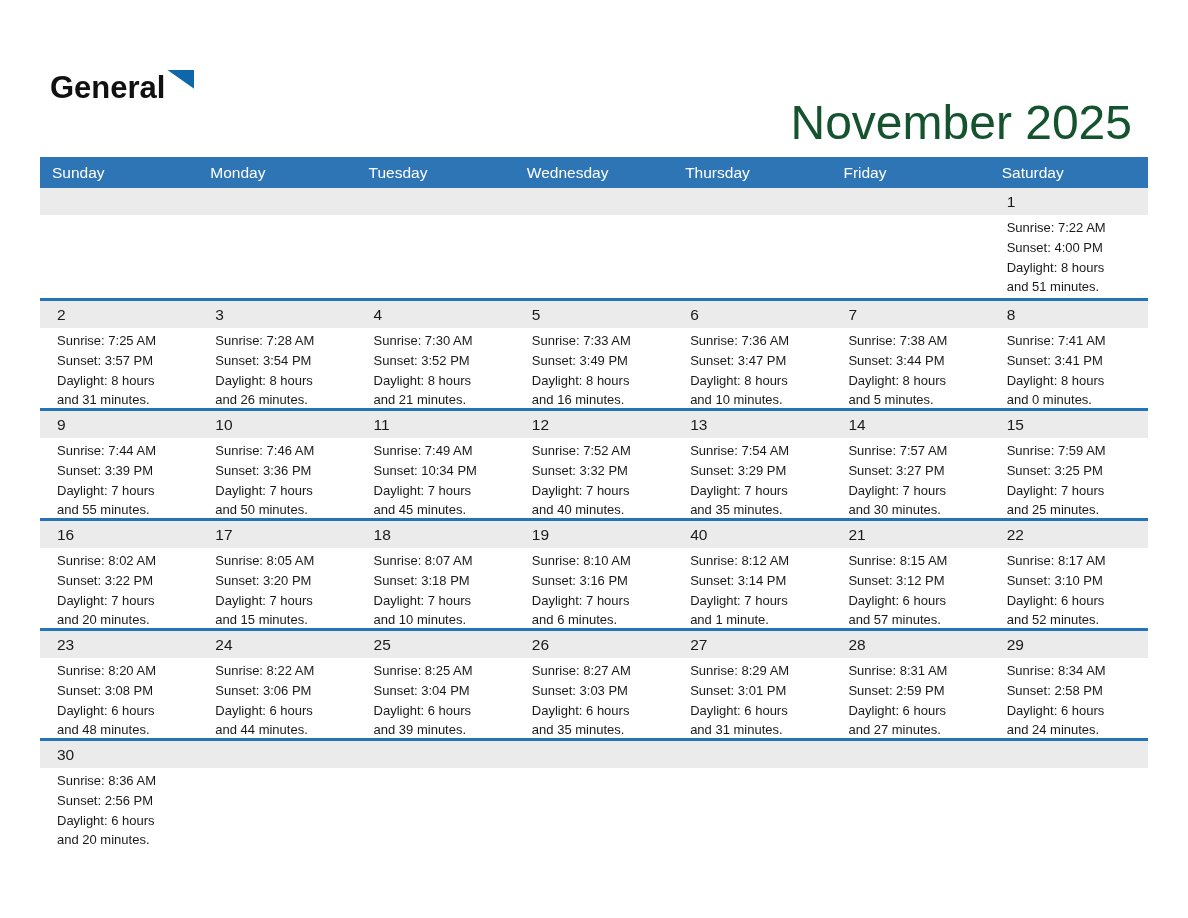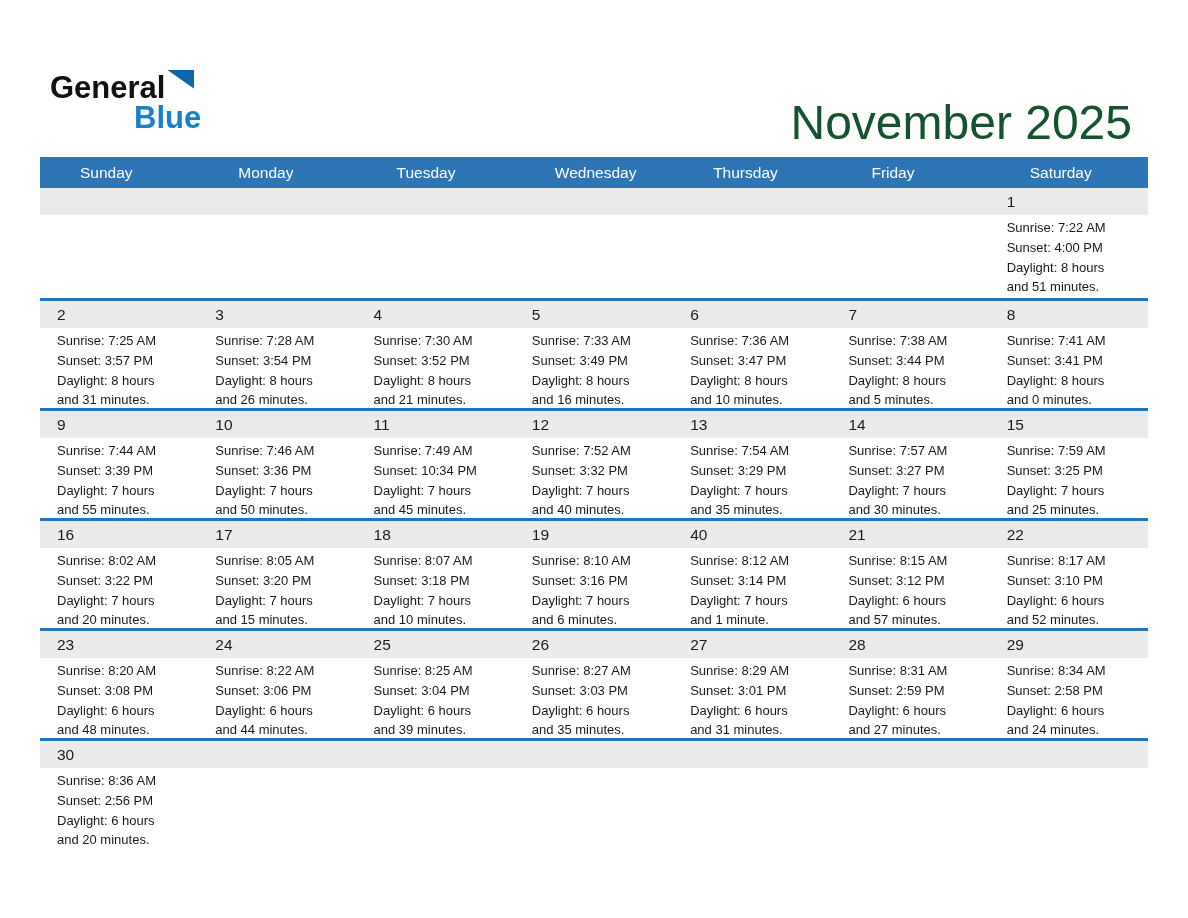--- a/index.html
+++ b/index.html
@@ -13,39 +13,38 @@
   .logo-triangle{display:inline-block;width:27px;height:19px;background:#0f67a9;
     clip-path:polygon(0 0,100% 0,100% 100%);margin-left:2px;margin-bottom:1px;}
   .logo-line2{font-size:31px;font-weight:600;color:#1a80c9;margin-top:-6px;padding-left:84px;}
   
   .titles{position:absolute;right:56px;top:56px;text-align:right;}
   .page-title{font-size:48px;font-weight:400;color:#14532d;line-height:48px;margin-top:43px;}
   .page-subtitle{font-size:24px;font-weight:400;color:#111111;line-height:34px;margin-top:4px;}
   
   .calendar{position:absolute;left:40px;top:157px;width:1108px;}
   .weekday-header{height:31px;background:var(--header-blue);display:grid;grid-template-columns:repeat(7,1fr);}
-  .weekday-header .wd{color:#ffffff;font-size:15.5px;display:flex;align-items:center;padding-left:3px;margin-left:37px;}
+  .weekday-header .wd{color:#ffffff;font-size:15.5px;display:flex;align-items:center;padding-left:12px;}
   .week-row{position:relative;height:110px;background:#ffffff;}
   .week-row.bordered{border-top:3px solid var(--line-blue);height:107px;}
   .day-band{position:absolute;left:0;top:0;right:0;height:27px;background:#ebebeb;}
   .week-grid{position:absolute;left:0;top:0;right:0;bottom:0;display:grid;grid-template-columns:repeat(7,1fr);}
   .day-cell{padding:0 6px 0 17px;overflow:hidden;}
   .day-number{height:27px;display:flex;align-items:center;font-size:15.5px;color:#1a1a1a;}
   .day-lines{padding-top:3px;}
   .day-line{font-size:13px;line-height:19.8px;color:#1a1a1a;white-space:nowrap;}
 </style>
 </head>
 <body style="--header-blue: #2e75b6; --line-blue: #2374b9;">
 
 <div class="logo">
   <div class="logo-line1">
     <span>General</span>
     <span class="logo-triangle"></span>
   </div>
-  <div class="logo-line2">Blue</div>
 </div>
 
 <div class="titles">
   <div class="page-title">November 2025</div>
   <div class="page-subtitle">Grycksbo, Dalarna, Sweden</div>
 </div>
 
 <div class="calendar">
   <div class="weekday-header">
     <div class="wd">Sunday</div>

